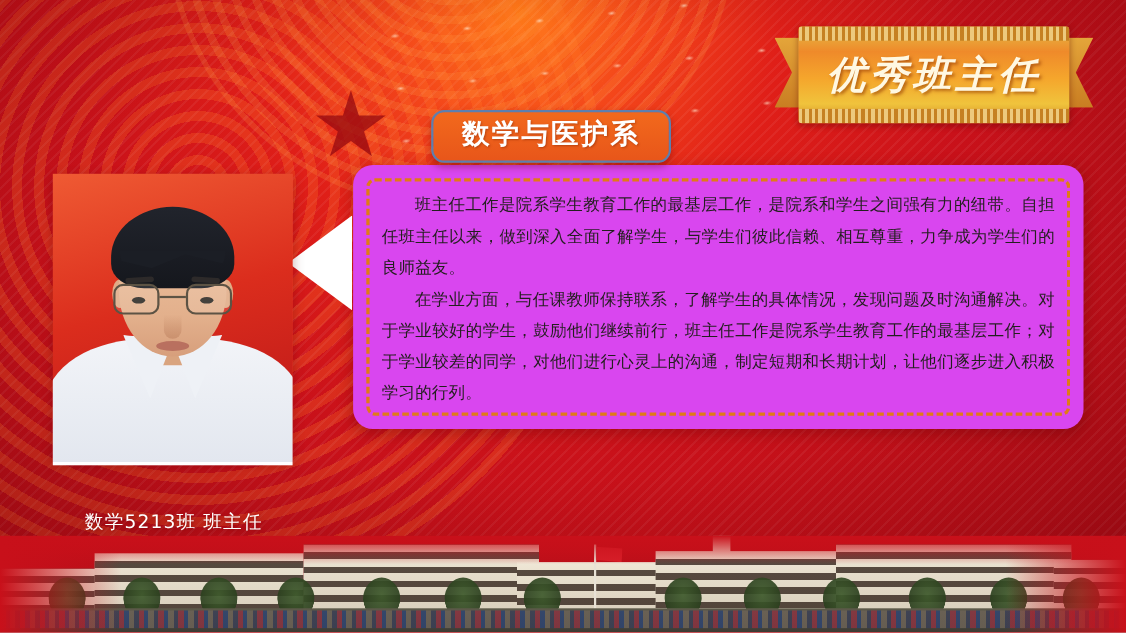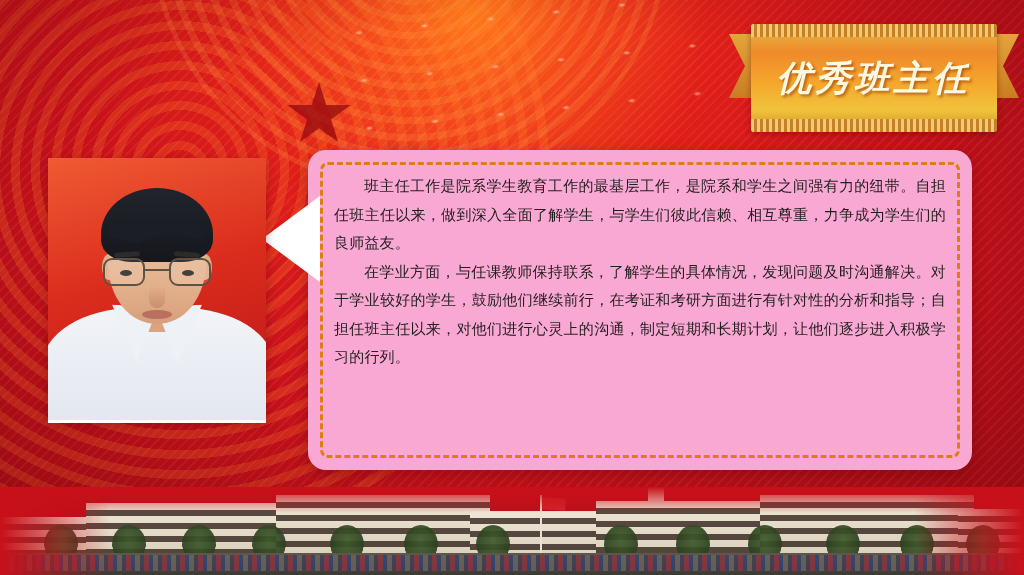--- a/index.html
+++ b/index.html
@@ -150,22 +150,22 @@
   }
   .wordmark .rule { height: 1.5px; background: #ffffff; margin: 2px 0 2px; }
   .wordmark .en {
     font-size: 11.5px; font-weight: 700; color: #ffffff;
     letter-spacing: .2px; line-height: 1.1;
     text-shadow: 1px 1px 1px rgba(110,0,6,.5);
   }
 
   
   .ribbon-wrap {
-    position: absolute; right: 5px; top: 24px;
-    width: 290px; height: 108px;
+    position: absolute; right: 30px; top: 24px;
+    width: 290px; height: 88px;
     z-index: 20;
   }
   .ribbon-tail {
     position: absolute; top: 10px; width: 42px; height: 64px;
     background: linear-gradient(180deg,#e4a53a,#c97d22);
   }
   .ribbon-tail.l { left: 0; clip-path: polygon(0 0, 100% 0, 100% 100%, 0 100%, 16px 50%); }
   .ribbon-tail.r { right: 0; clip-path: polygon(0 0, 100% 0, calc(100% - 16px) 50%, 100% 100%, 0 100%); }
   .ribbon-main {
     position: absolute; left: 22px; right: 22px; top: 0; bottom: 0;
@@ -204,23 +204,23 @@
   }
   .dept-pill span {
     font-family: "DejaVu Sans", "Liberation Sans", sans-serif;
     font-size: 25px; font-weight: 700; color: #ffffff;
     letter-spacing: 2px; line-height: 1.15;
     text-shadow: 1px 1px 2px rgba(120,30,0,.45);
   }
 
   
   .panel {
-    position: absolute; left: 308px; top: 150px;
-    width: 664px; height: 320px;
-    background: #f9a8d4;
+    position: absolute; left: 321px; top: 150px;
+    width: 664px; height: 240px;
+    background: #d946ef;
     border-radius: 18px;
     box-shadow: 0 4px 14px rgba(90,0,6,.35);
     z-index: 15;
   }
   .panel-dash {
     position: absolute; inset: 12px;
     border: 3px dashed #e07b16;
     border-radius: 8px;
     pointer-events: none;
   }
@@ -434,28 +434,31 @@
   <div class="bg-vignette"></div>
 
 
   <div class="ribbon-wrap">
     <div class="ribbon-tail l"></div>
     <div class="ribbon-tail r"></div>
     <div class="ribbon-main"></div>
     <div class="ribbon-text">优秀班主任</div>
   </div>
 
+  <div class="dept-pill">
+    <span>数学与医护系</span>
+  </div>
 
   <div class="bubble-tail"></div>
 
   <div class="panel">
     <div class="panel-dash"></div>
     <div class="panel-body">
       <p>班主任工作是院系学生教育工作的最基层工作，是院系和学生之间强有力的纽带。自担任班主任以来，做到深入全面了解学生，与学生们彼此信赖、相互尊重，力争成为学生们的良师益友。</p>
-      <p>在学业方面，与任课教师保持联系，了解学生的具体情况，发现问题及时沟通解决。对于学业较好的学生，鼓励他们继续前行，在考证和考研方面进行有针对性的分析和指导；自担任班主任以来，对他们进行心灵上的沟通，制定短期和长期计划，让他们逐步进入积极学习的行列。</p>
+      <p>在学业方面，与任课教师保持联系，了解学生的具体情况，发现问题及时沟通解决。对于学业较好的学生，鼓励他们继续前行，班主任工作是院系学生教育工作的最基层工作；对于学业较差的同学，对他们进行心灵上的沟通，制定短期和长期计划，让他们逐步进入积极学习的行列。</p>
     </div>
   </div>
 
   <div class="portrait-card">
     <div class="ph-bg"></div>
     <div class="ph-shirt"></div>
     <div class="ph-neck"></div>
     <div class="ph-collar-l"></div>
     <div class="ph-collar-r"></div>
     <div class="ph-ear-l"></div>
@@ -469,20 +472,21 @@
     <div class="ph-glasses">
       <div class="ph-lens l"></div>
       <div class="ph-bridge"></div>
       <div class="ph-lens r"></div>
     </div>
     <div class="ph-nose"></div>
     <div class="ph-mouth"></div>
   </div>
 
   <div class="name-rule"></div>
+  <div class="person-role">数学5213班  班主任</div>
 
   <div class="campus">
     <div class="campus-sky"></div>
     <div class="bld b0">
         <div class="bands"></div>
       </div>
     <div class="bld b1">
         <div class="bands"></div>
       </div>
     <div class="bld b2">

